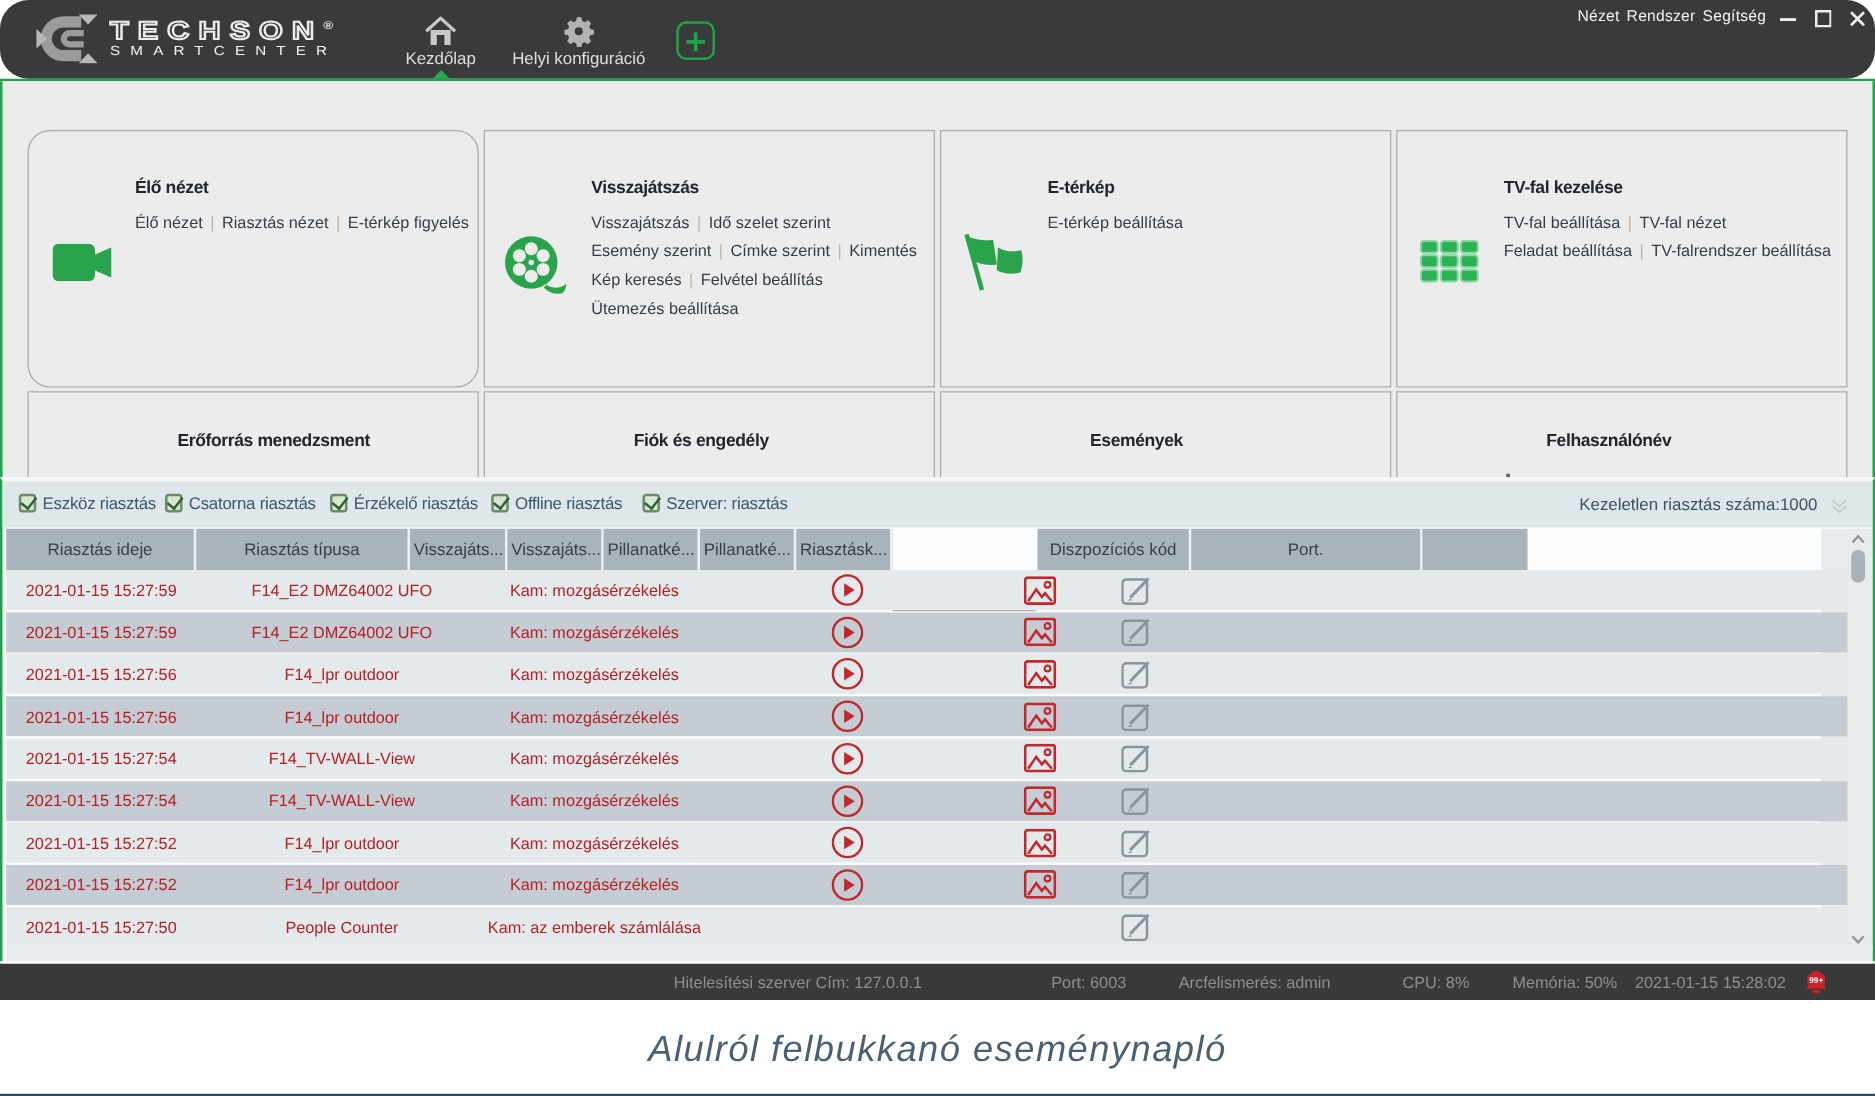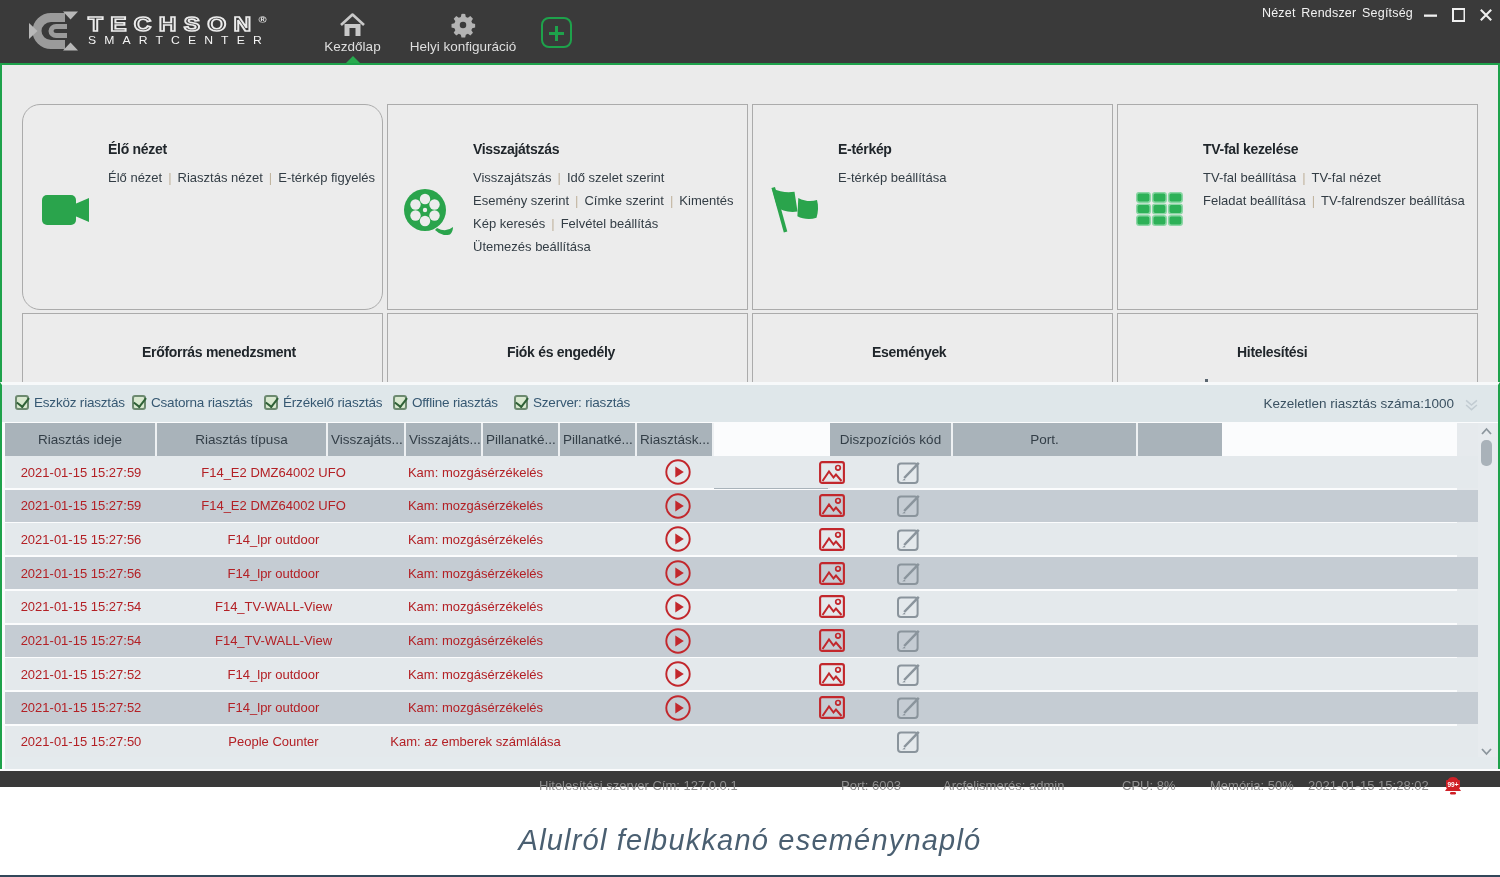--- a/index.html
+++ b/index.html
@@ -1,21 +1,21 @@
 <!DOCTYPE html>
 <html><head>
 <meta charset="utf-8">
 <style>
   * { margin:0; padding:0; box-sizing:border-box; }
   html,body { width:1500px; height:877px; overflow:hidden; background:#fff;
     font-family:"Liberation Sans", sans-serif; }
   #app { position:relative; width:1500px; height:877px; }
 
   
-  #topbar { position:absolute; left:0; top:0; width:1500px; height:63px; background:#3a3a3a; }
+  #topbar { position:absolute; left:0; top:0; width:1500px; height:63px; background:#3a3a3a;border-radius:23px; }
   #greenline { position:absolute; left:0; top:63px; width:1500px; height:2px; background:#1ea24b; }
   #logoicon { position:absolute; left:29px; top:11px; }
   #logotext { position:absolute; left:88px; top:9px; color:#fff; }
   #techson { font-size:20px; line-height:22px; font-weight:bold; letter-spacing:6px; transform:scaleX(1.22); transform-origin:left; white-space:nowrap; color:transparent; -webkit-text-stroke:1.6px #ececec; }
   #smartcenter { font-size:10.5px; letter-spacing:7px; transform:scaleX(1.16); transform-origin:left; margin-top:-1px; white-space:nowrap; color:#f4f4f4; }
   .tab { position:absolute; top:12px; text-align:center; color:#dfdfdf; font-size:13.5px; }
   #tab1 { left:300px; width:105px; }
   #tab2 { left:383px; width:160px; }
   .tab .ticon { height:24px; margin-bottom:3px; }
   #activetri { position:absolute; left:346px; top:56px; width:0; height:0;
@@ -61,21 +61,21 @@
   .c6{width:77px;} .c7{width:77px;} .c8{width:77px;} .c9{width:116px;margin-top:33px;} .c10{width:123px;}
   .c11{width:185px;} .c12{width:105px;}
   .th.c12{width:84px; border-right:none;}
 
   
   #vscroll { position:absolute; right:2px; top:38px; width:18px; height:337px; background:#e7ebee; }
   #vthumb { position:absolute; left:3px; top:17px; width:11px; height:26px; background:#a9b2b9; border-radius:5px; }
   #bottomstrip { position:absolute; left:3px; top:372px; width:1493px; height:12px; background:#e4eaed; }
 
   
-  #statusbar { position:absolute; left:0; top:771px; width:1500px; height:16px; background:#393939; color:#8f8f8f; font-size:13px; }
+  #statusbar { position:absolute; left:0; top:771px; width:1500px; height:29px; background:#393939; color:#8f8f8f; font-size:13px; }
   #statusbar span { position:absolute; top:7px; white-space:nowrap; }
 
   
   #caption { position:absolute; left:0; top:800px; width:1500px; height:77px; background:#fff; }
   #caption div { margin-top:24px; text-align:center; font-size:29px; font-style:italic; color:#4a5f71; letter-spacing:1.2px; }
   #navline { position:absolute; left:0; top:875px; width:1500px; height:2px; background:#33475a; }
 </style>
 </head>
 <body>
 <div id="app">
@@ -182,21 +182,21 @@
     <div class="card r2" style="left:20px; top:248px;">
       <div class="ct">Erőforrás menedzsment</div>
     </div>
     <div class="card r2" style="left:385px; top:248px;">
       <div class="ct">Fiók és engedély</div>
     </div>
     <div class="card r2" style="left:750px; top:248px;">
       <div class="ct">Események</div>
     </div>
     <div class="card r2" style="left:1115px; top:248px;">
-      <div class="ct">Hitelesítési</div>
+      <div class="ct">Felhasználónév</div>
       <div style="position:absolute;left:87px;top:65px;width:3px;height:3px;background:#5a6670;"></div>
     </div>
   </div>
 
   <div id="panel">
     <div id="cbrow">
       <div class="cbitem" style="left:13px;"><span class="cbox"></span>Eszköz riasztás</div>
       <div class="cbitem" style="left:130px;"><span class="cbox"></span>Csatorna riasztás</div>
       <div class="cbitem" style="left:262px;"><span class="cbox"></span>Érzékelő riasztás</div>
       <div class="cbitem" style="left:391px;"><span class="cbox"></span>Offline riasztás</div>

